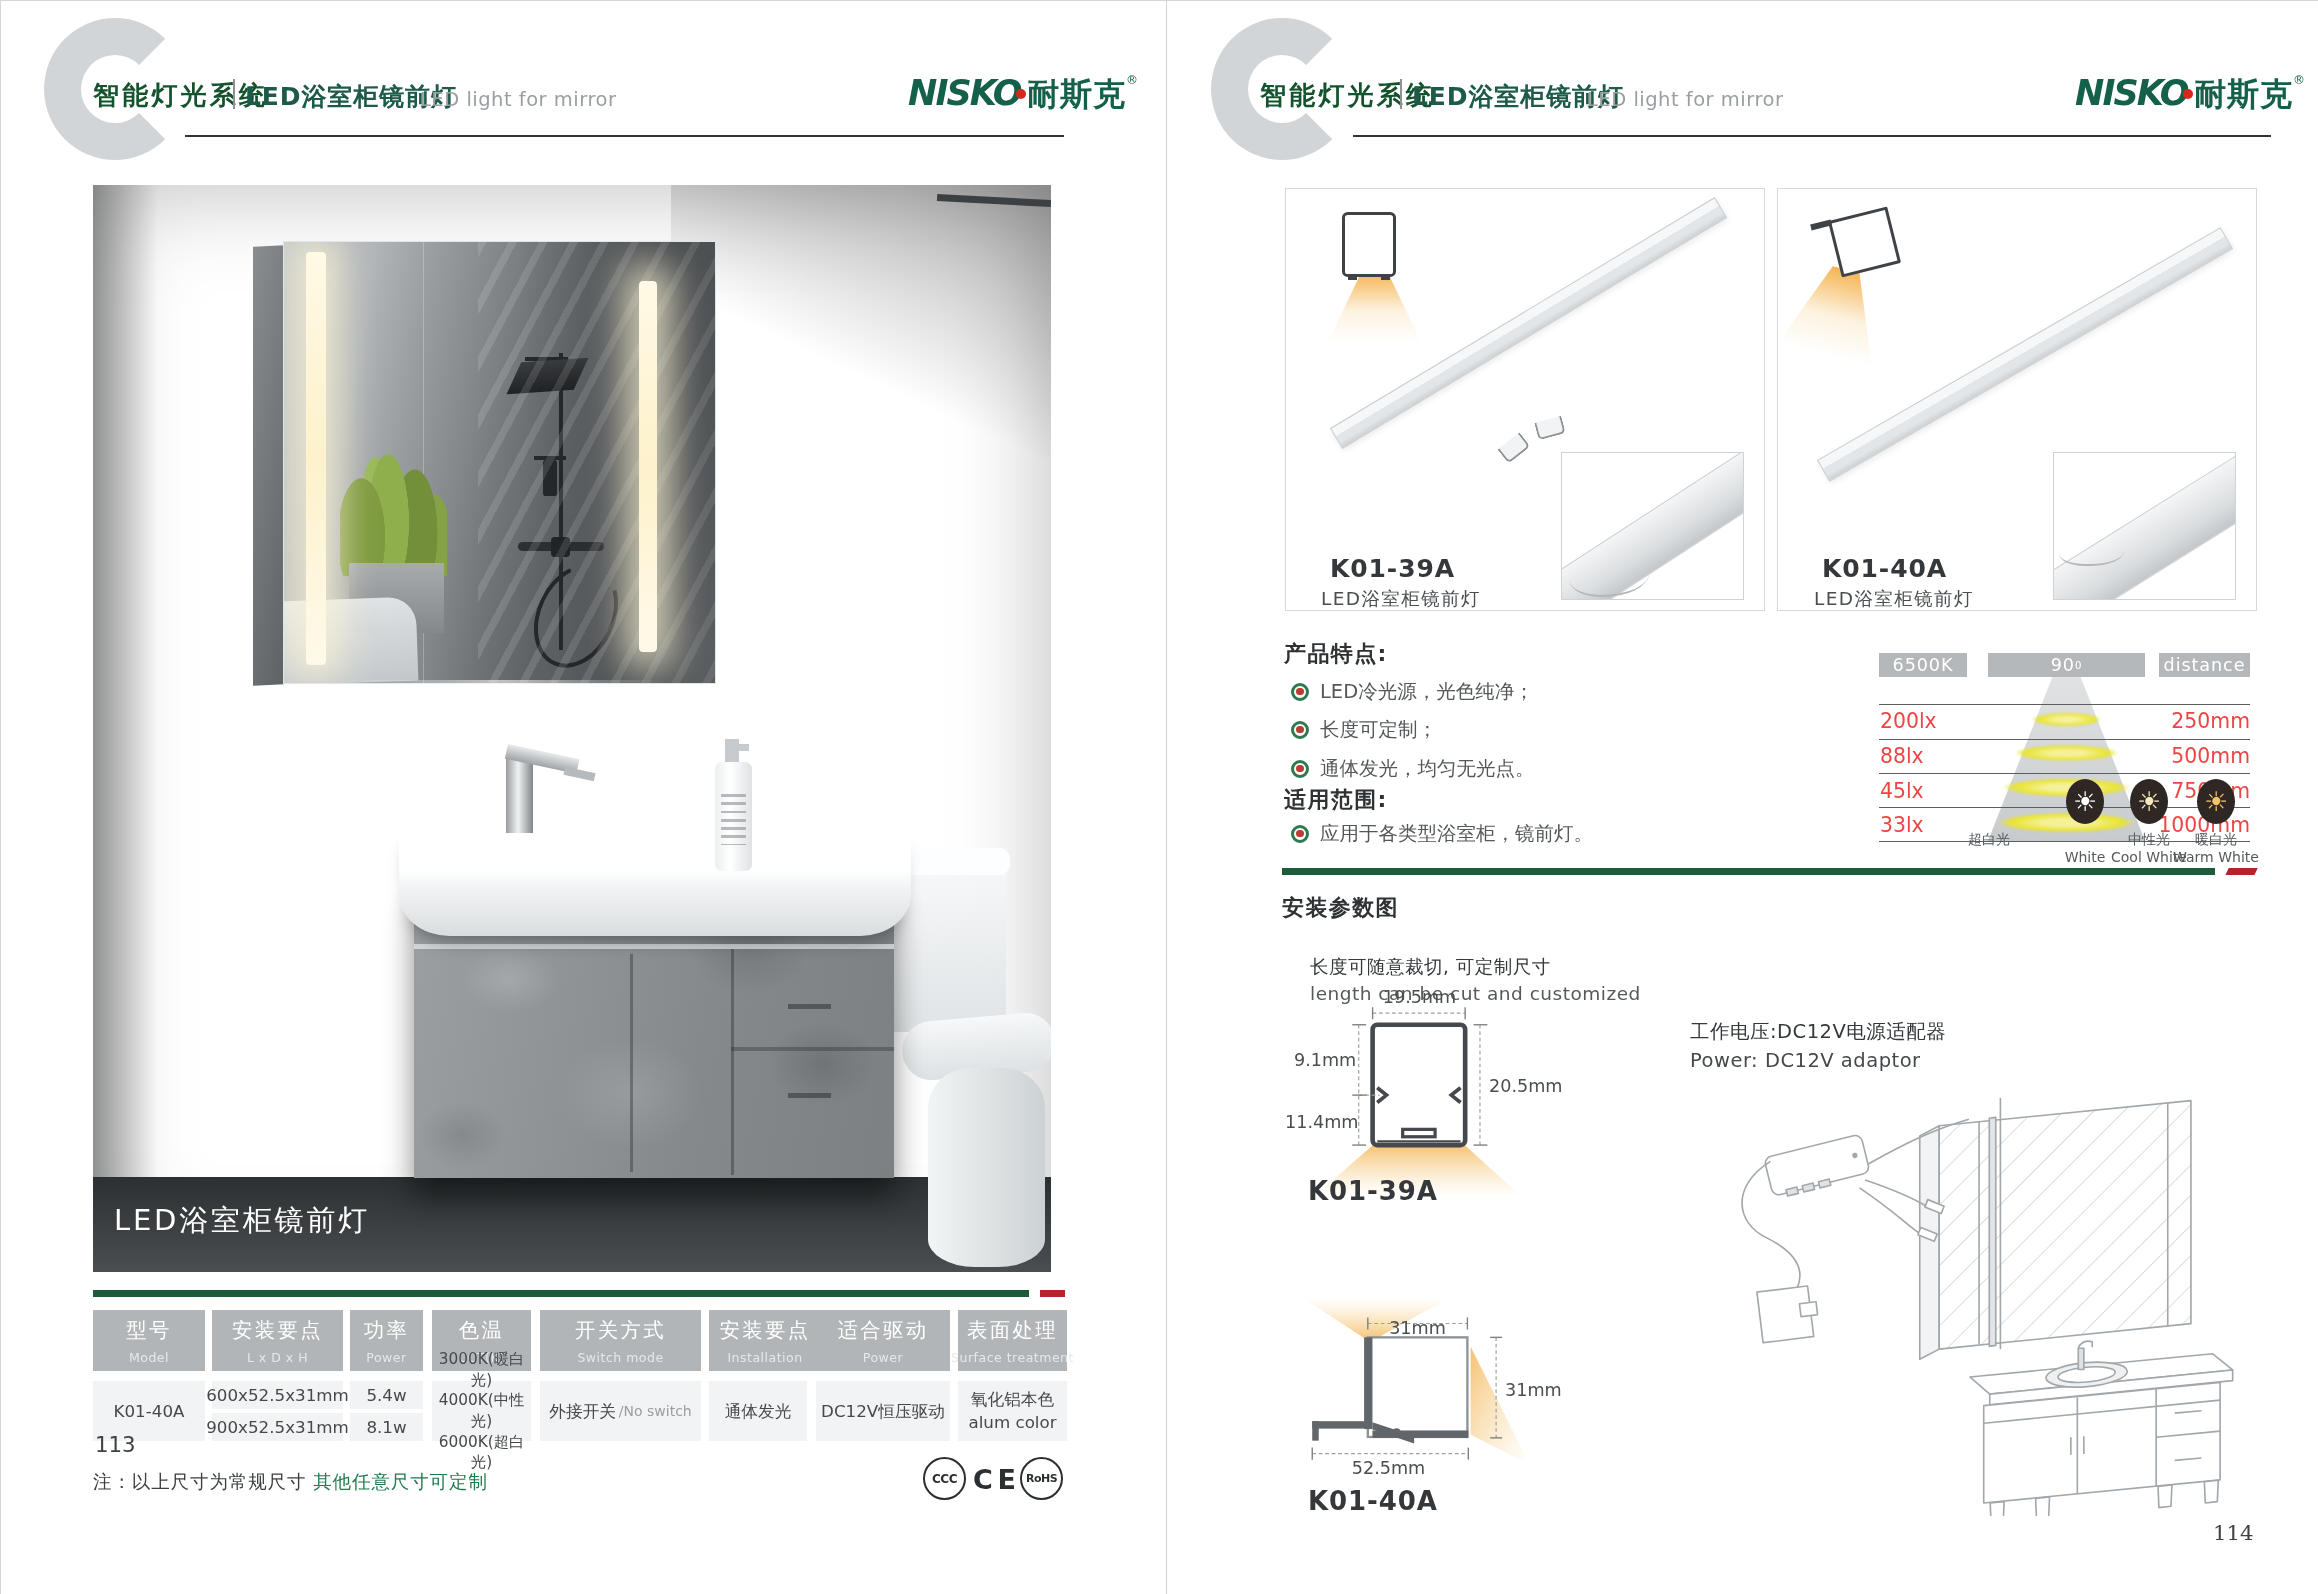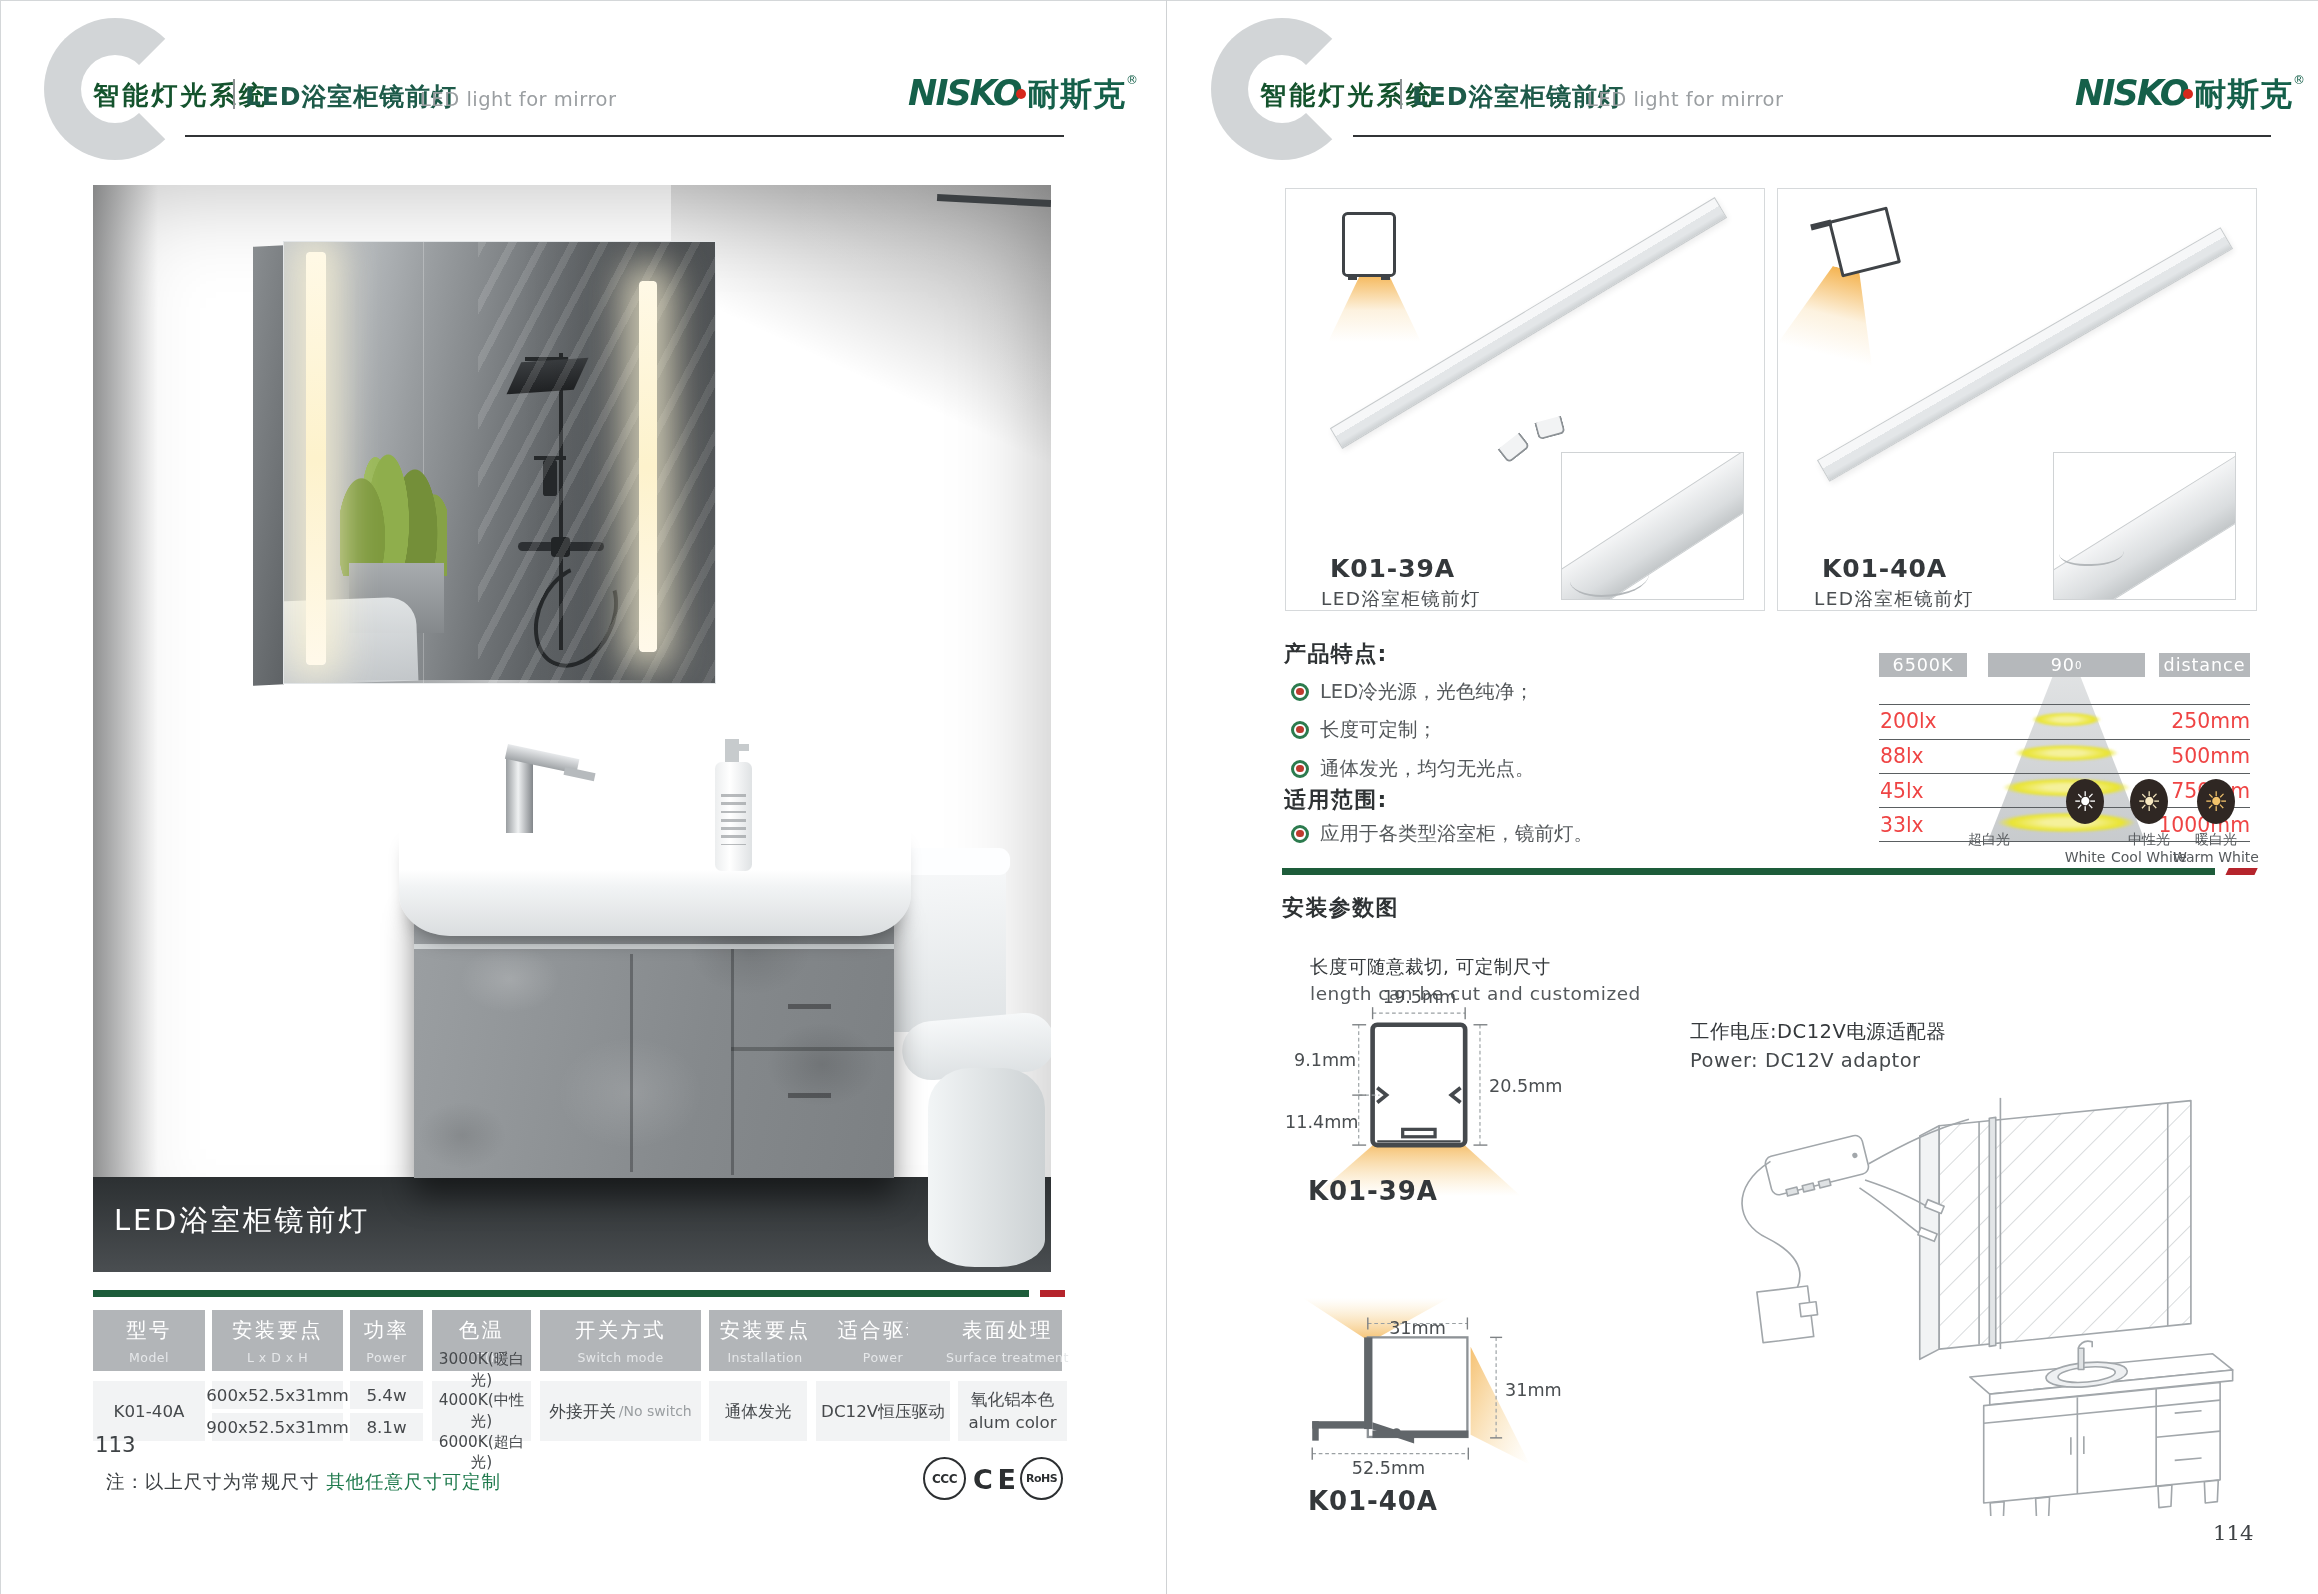--- a/index.html
+++ b/index.html
@@ -48,21 +48,21 @@
   .mr-stripes{position:absolute;left:45%;top:0;width:55%;height:100%;background:repeating-linear-gradient(118deg,rgba(255,255,255,.12) 0 7.4px,rgba(255,255,255,0) 7.4px 27px);}
   .mr-shade{position:absolute;inset:0;background:linear-gradient(90deg,rgba(0,0,0,0) 55%,rgba(0,0,0,.18));}
   .sh{position:absolute;background:#26292b;}
   .cab-glow{position:absolute;left:176px;top:495px;width:464px;height:56px;background:radial-gradient(50% 100% at 50% 0,rgba(255,255,255,.6),rgba(255,255,255,0) 70%);}
   .ph-caption{position:absolute;left:21px;top:1016px;font-size:29px;color:#ffffff;letter-spacing:2.8px;white-space:nowrap;}
   
   .thc{position:absolute;background:#b2b5b8;color:#fff;display:flex;flex-direction:column;align-items:center;justify-content:center;gap:5.6px;text-align:center;}
   .thc .zh{font-size:20.4px;letter-spacing:2.3px;white-space:nowrap;}
   .thc .en{font-size:12.5px;color:#e6e8ea;letter-spacing:0.5px;white-space:nowrap;}
   .tbc{position:absolute;background:#f2f3f4;color:#46494c;display:flex;flex-direction:column;align-items:center;justify-content:center;font-size:16.7px;text-align:center;line-height:1.35;}
-  .note{position:absolute;font-size:18.5px;color:#3c4043;letter-spacing:0.9px;white-space:nowrap;margin-left:13px;}
+  .note{position:absolute;font-size:18.5px;color:#3c4043;letter-spacing:0.9px;white-space:nowrap;}
   .note .hl{color:#1f7a4d;}
   .cert-circ{position:absolute;width:39px;height:39px;border:2.3px solid #2c2f31;border-radius:50%;display:flex;align-items:center;justify-content:center;font-size:12px;font-weight:bold;color:#2c2f31;letter-spacing:-0.5px;}
   .cert-ce{position:absolute;font-size:27px;font-weight:bold;color:#2c2f31;letter-spacing:4.6px;}
   
   .card{position:absolute;width:478px;height:421px;border:0.9px solid #d6d9db;background:#fff;overflow:hidden;}
   .led-bar{position:absolute;background:linear-gradient(180deg,#f6f7f8 0 40%,#e3e6e8 40% 72%,#cdd1d3);border:0.5px solid #c6cacc;box-shadow:0 2.8px 6.5px rgba(0,0,0,.08);}
   .prof-ico{position:absolute;width:48px;height:59px;border:3.7px solid #3f4347;border-radius:5.6px;background:#fff;}
   .prof-ico i{position:absolute;bottom:-5.6px;width:9.3px;height:5.6px;background:#3f4347;}
   .glow-cone{position:absolute;background:linear-gradient(180deg,rgba(244,176,72,.95),rgba(247,212,150,.3) 55%,rgba(247,212,150,0));clip-path:polygon(36% 0,64% 0,100% 100%,0 100%);}
   .clip-ico{position:absolute;width:24px;height:16px;border:2.8px solid #8d9296;border-top:none;border-radius:0 0 5.6px 5.6px;transform:rotate(-38deg);background:#f2f3f4;}
@@ -188,21 +188,21 @@
         <span class="en">Switch mode</span>
       </div>
     <div class="thc" style="left:709px;top:1310px;width:112px;height:61px;">
       <span class="zh">安装要点</span>
         <span class="en">Installation</span>
       </div>
     <div class="thc" style="left:816px;top:1310px;width:134px;height:61px;">
       <span class="zh">适合驱动</span>
         <span class="en">Power</span>
       </div>
-    <div class="thc" style="left:908px;top:1310px;width:109px;height:61px;padding-left:45px;">
+    <div class="thc" style="left:958px;top:1310px;width:109px;height:61px;">
       <span class="zh">表面处理</span>
         <span class="en">Surface treatment</span>
       </div>
 
     <div class="tbc" style="left:93px;top:1381px;width:112px;height:60px;">K01-40A</div>
     <div class="tbc" style="left:212px;top:1381px;width:131px;height:28px;">600x52.5x31mm</div>
     <div class="tbc" style="left:212px;top:1413px;width:131px;height:28px;">900x52.5x31mm</div>
     <div class="tbc" style="left:350px;top:1381px;width:73px;height:28px;">5.4w</div>
     <div class="tbc" style="left:350px;top:1413px;width:73px;height:28px;">8.1w</div>
     <div class="tbc" style="left:432px;top:1381px;width:99px;height:60px;font-size:15.3px;">

